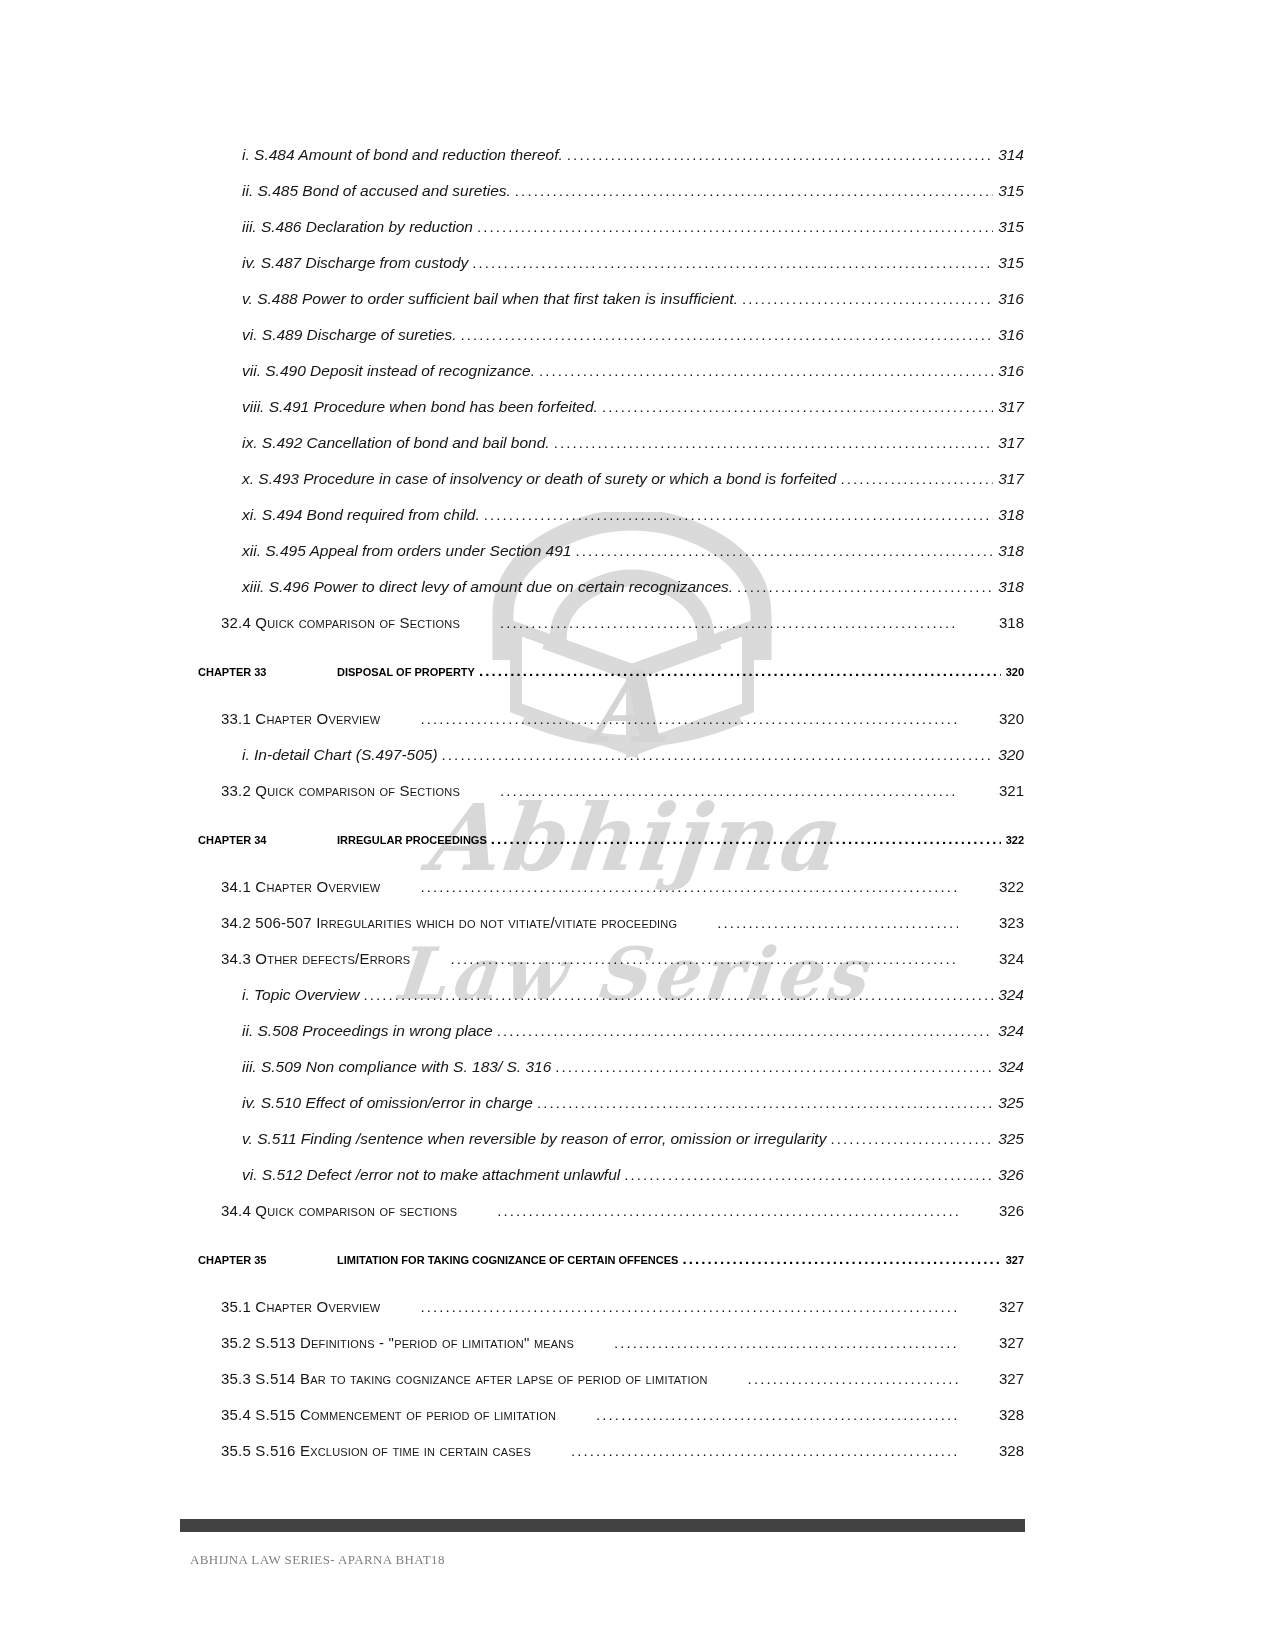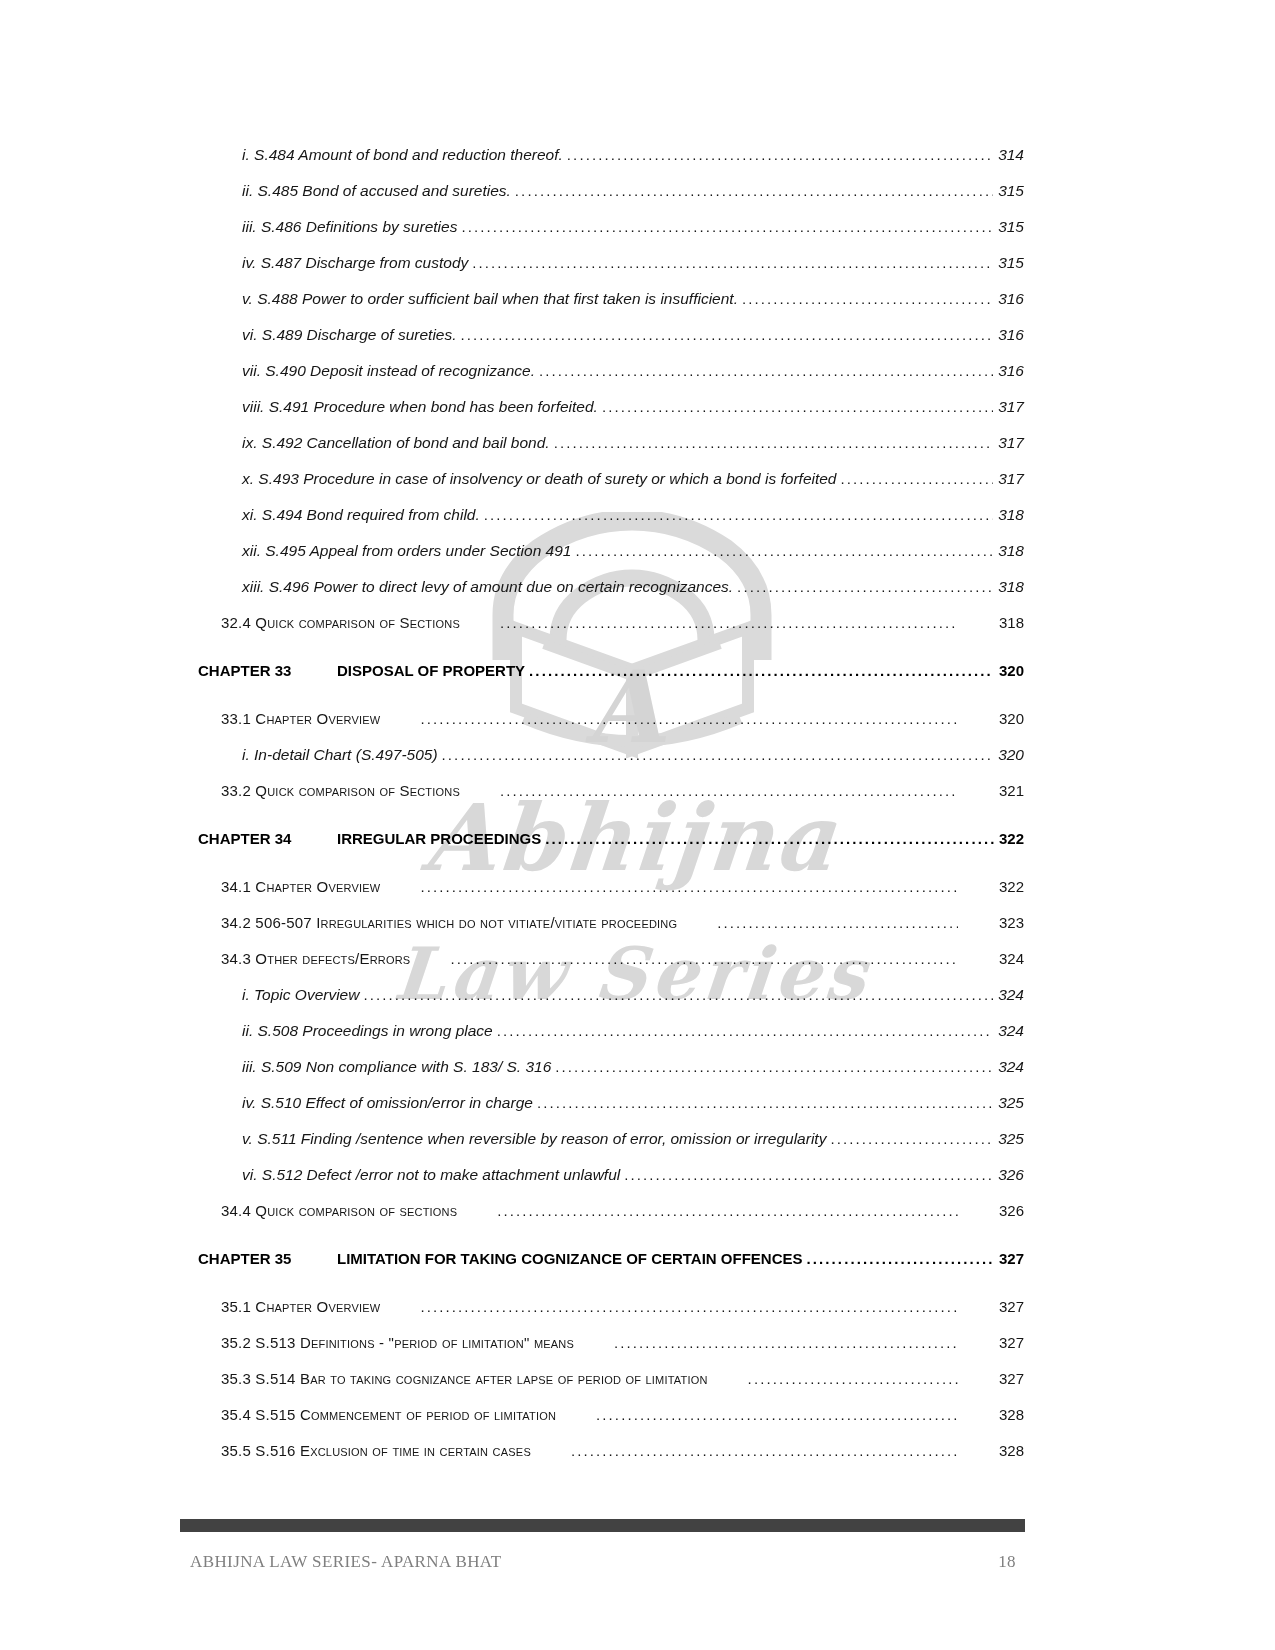--- a/index.html
+++ b/index.html
@@ -56,21 +56,21 @@
   }
   .row.section {
     font-size:15px;
     padding-left:23px;
     color:#161616;
     gap:36px;
   }
   .row.section .txt { font-variant:small-caps; letter-spacing:0.2px; }
   .row.chapter {
     font-weight:bold;
-    font-size:15px;
+    font-size:11px;
     margin:12px 0 12px 0;
     color:#000;
   }
   .row.chapter .lbl { width:139px; }
   .dots {
     flex:1 1 auto;
     overflow:hidden;
     min-width:6px;
     margin:0 3px 0 4px;
   }
@@ -85,23 +85,23 @@
   .pg { flex:0 0 auto; margin-left:2px; }
 
   
   .divider-bar {
     position:absolute; left:180px; top:1519px;
     width:845px; height:13px;
     background:#424242; z-index:2;
   }
   .footer {
     position:absolute; left:190px; top:1552px; width:826px;
-    display:flex; justify-content:space-between; align-items:baseline;
+    display:flex; align-items:baseline;
     font-family:"Liberation Serif", serif;
-    font-size:17px;
+    font-size:13px;
     letter-spacing:0.4px;
     color:#7f7f7f;
     z-index:2;
   }
 </style>
 </head>
 <body>
 
 <div class="page">
 
@@ -130,21 +130,21 @@
         <span class="txt">i. S.484 Amount of bond and reduction thereof.</span>
         <span class="dots"></span>
         <span class="pg">314</span>
       </div>
       <div class="row sub">
         <span class="txt">ii. S.485 Bond of accused and sureties.</span>
         <span class="dots"></span>
         <span class="pg">315</span>
       </div>
       <div class="row sub">
-        <span class="txt">iii. S.486 Definitions by sureties</span>
+        <span class="txt">iii. S.486 Declaration by reduction</span>
         <span class="dots"></span>
         <span class="pg">315</span>
       </div>
       <div class="row sub">
         <span class="txt">iv. S.487 Discharge from custody</span>
         <span class="dots"></span>
         <span class="pg">315</span>
       </div>
       <div class="row sub">
         <span class="txt">v. S.488 Power to order sufficient bail when that first taken is insufficient.</span>

